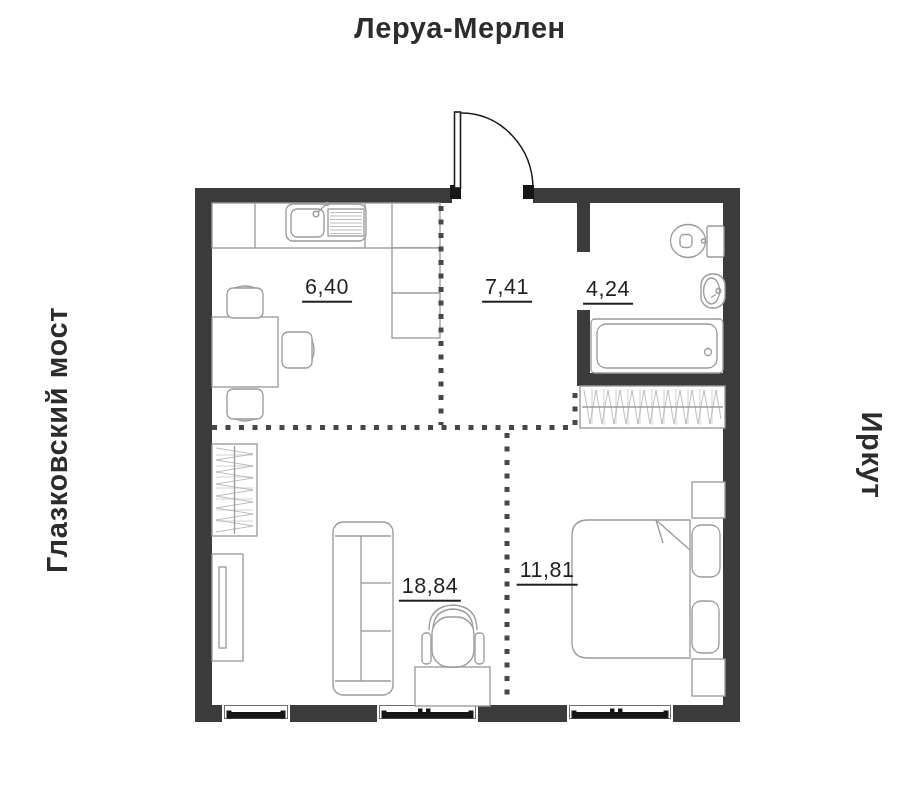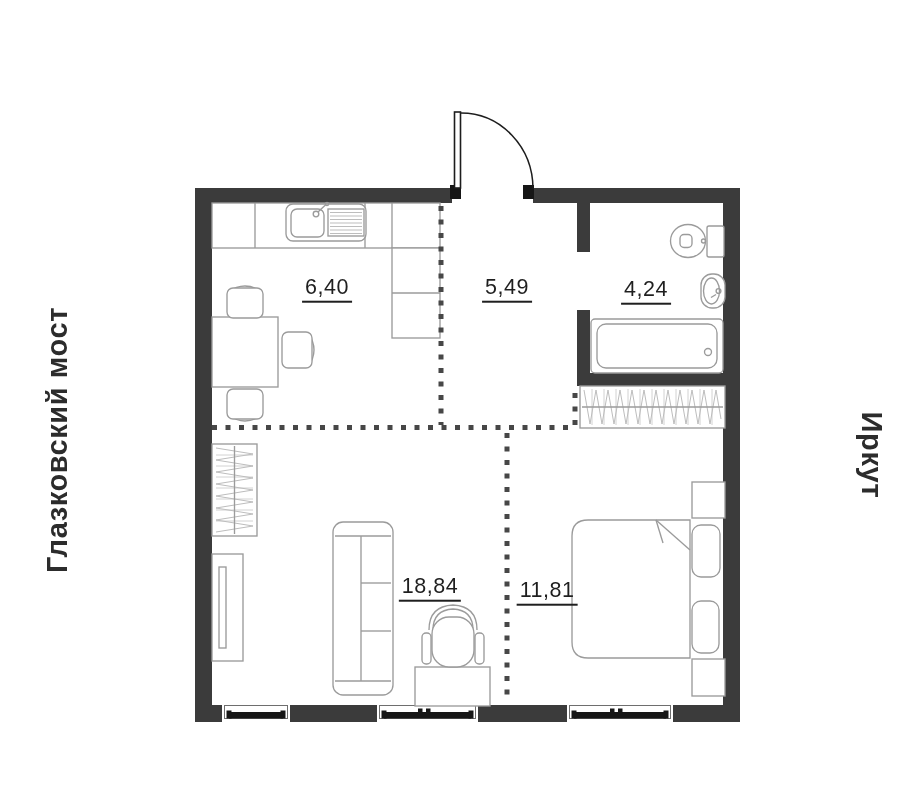--- a/index.html
+++ b/index.html
@@ -26,20 +26,21 @@
   .doorline{fill:none;stroke:#1d1d1d;stroke-width:1.5;}
   .doorleaf{fill:#ffffff;stroke:#1d1d1d;stroke-width:1.6;}
   .winframe{fill:#161616;}
   .winline{stroke:#6e6e6e;stroke-width:1;fill:none;}
 </style>
 </head>
 <body>
 
 <div class="page">
 
+  <div class="top-label">Леруа-Мерлен</div>
   <div class="side-label left">Глазковский мост</div>
   <div class="side-label right">Иркут</div>
 
   <svg class="plan" width="920" height="800" viewBox="0 0 920 800">
 
     <g>
       <rect class="wall" x="195" y="188" width="17" height="534"></rect>
       <rect class="wall" x="723" y="188" width="17" height="534"></rect>
       <rect class="wall" x="195" y="188" width="257" height="15"></rect>
       <rect class="wall" x="533" y="188" width="207" height="15"></rect>
@@ -220,18 +221,18 @@
 
     <g>
       <rect class="jamb" x="450" y="185" width="11" height="14"></rect>
       <rect class="jamb" x="523" y="185" width="11" height="14"></rect>
       <rect class="doorleaf" x="454.5" y="112" width="6" height="76"></rect>
       <path class="doorline" d="M461,113 A72,76 0 0 1 533,189"></path>
     </g>
   </svg>
 
   <div class="area-label" style="left:327px;top:289px">6,40</div>
-  <div class="area-label" style="left:507px;top:289px">5,49</div>
-  <div class="area-label" style="left:646px;top:291px">4,24</div>
+  <div class="area-label" style="left:507px;top:289px">7,41</div>
+  <div class="area-label" style="left:608px;top:291px">4,24</div>
   <div class="area-label" style="left:430px;top:588px">18,84</div>
-  <div class="area-label" style="left:547px;top:592px">11,81</div>
+  <div class="area-label" style="left:547px;top:572px">11,81</div>
 
 </div>
 
 </body></html>

